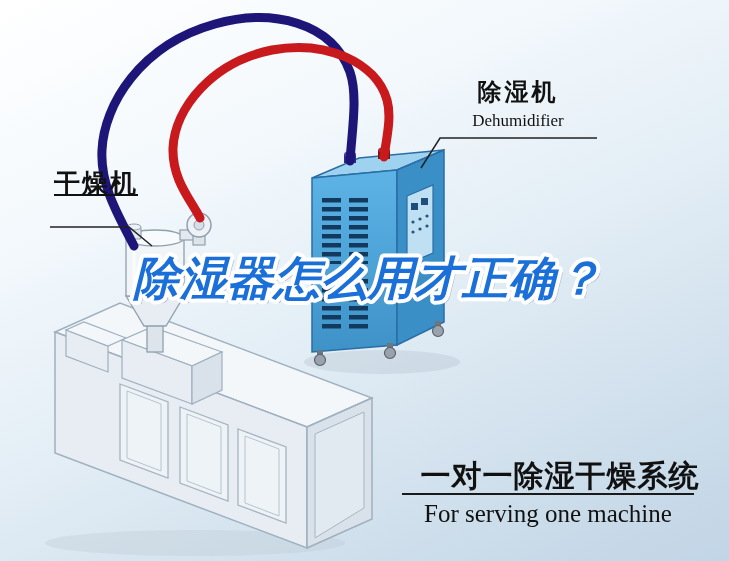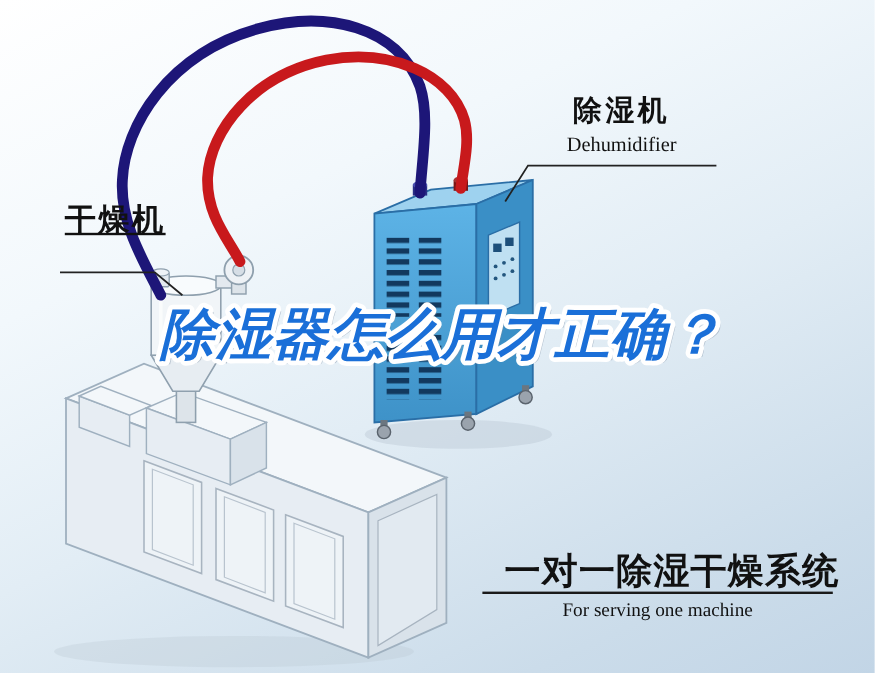--- a/index.html
+++ b/index.html
@@ -16,21 +16,21 @@
   .label-en{font-family:"Liberation Serif",serif;}
   .hopper-label{left:54px;top:166px;width:100px;text-decoration:underline;}
   .hopper-label .label-zh{font-size:26px;letter-spacing:2px;}
   .hopper-label .label-en{font-size:22px;margin-top:2px;}
   .dehum-label{left:437px;top:76px;width:162px;text-align:center;}
   .dehum-label .label-zh{font-size:24px;letter-spacing:3px;}
   .dehum-label .label-en{font-size:17px;margin-top:3px;}
   .footer-block{left:402px;top:456px;width:292px;text-align:center;margin-left:12px;}
   .footer-block .label-zh{font-size:30px;letter-spacing:1px;}
   .footer-rule{left:402px;top:493px;width:292px;height:2px;background:#1a1a1a;}
-  .footer-en{left:402px;top:500px;width:292px;text-align:center;font-size:16px;}
+  .footer-en{left:402px;top:500px;width:292px;text-align:center;font-size:25px;}
   .title-svg{position:absolute;left:0;top:246px;}
   .title-main{
     font-family:"Liberation Sans",sans-serif;
     font-weight:900;font-style:italic;font-size:46px;letter-spacing:1px;
     paint-order:stroke;stroke:#ffffff;stroke-width:8px;stroke-linejoin:round;
   }
   .title-shadow{
     font-family:"Liberation Sans",sans-serif;
     font-weight:900;font-style:italic;font-size:46px;letter-spacing:1px;
     fill:#7d8fa5;opacity:0.5;

